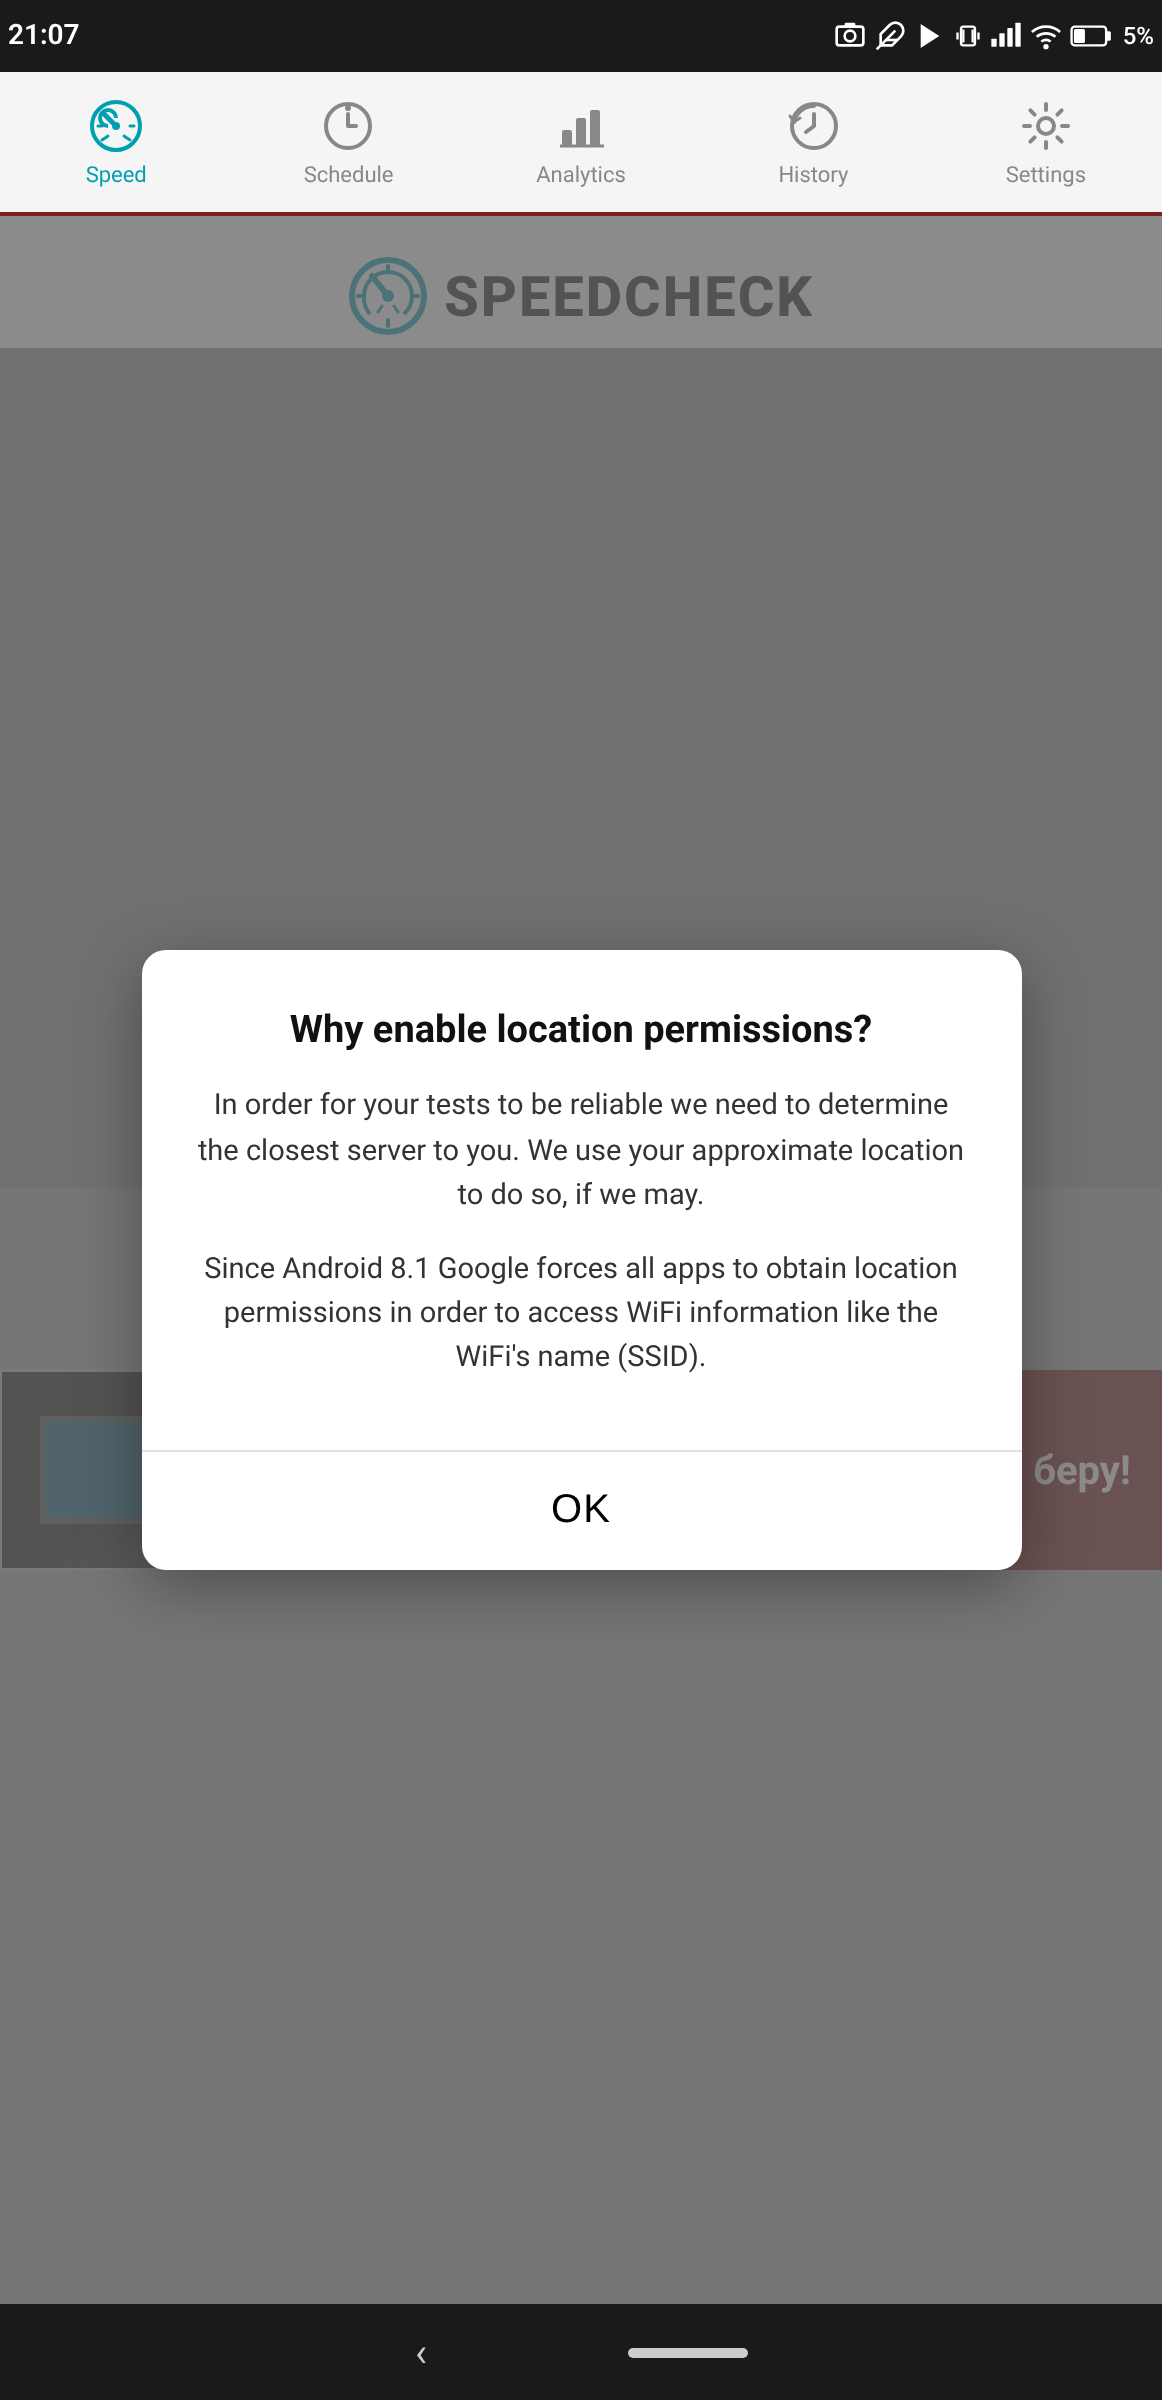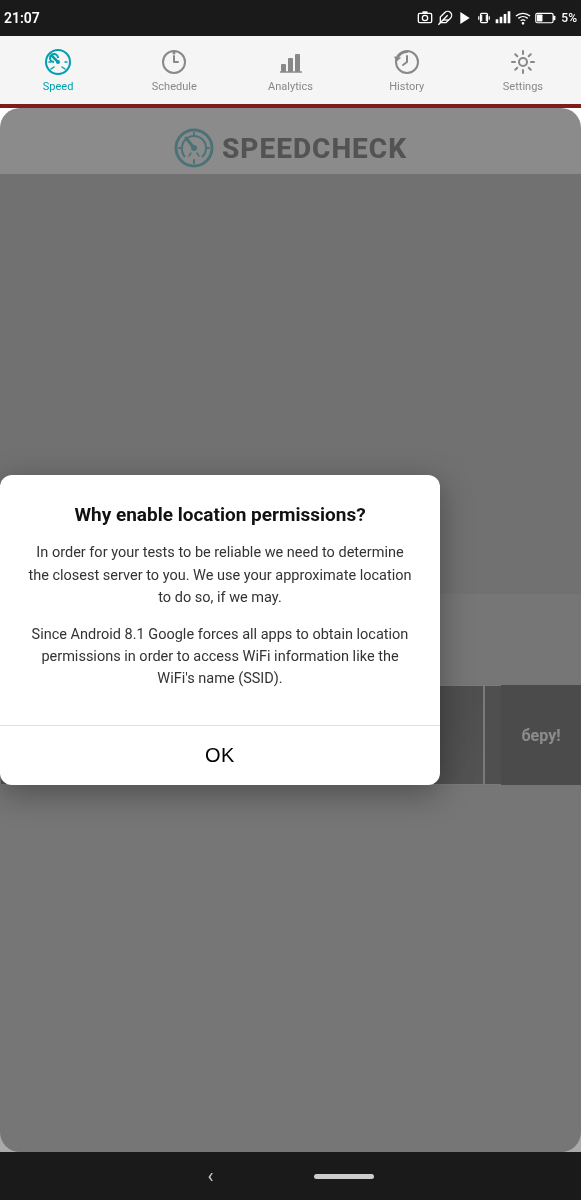--- a/index.html
+++ b/index.html
@@ -41,21 +41,21 @@
       font-size: 12px;
     }
 
     
     .tab-bar {
       width: 100%;
       height: 72px;
       background: #f5f5f5;
       display: flex;
       align-items: stretch;
-      border-bottom: 4px solid #7f1d1d;
+      border-bottom: 2px solid #7f1d1d;
       position: relative;
       z-index: 10;
     }
 
     .tab-item {
       flex: 1;
       display: flex;
       flex-direction: column;
       align-items: center;
       justify-content: center;
@@ -94,22 +94,21 @@
     }
 
     
     .overlay {
       position: absolute;
       top: 0; left: 0; right: 0; bottom: 0;
       background: rgba(100, 100, 100, 0.75);
       z-index: 50;
       display: flex;
       align-items: center;
-      justify-content: flex-start;
-      border-radius: 20px;
+      justify-content: center;
     }
 
     
     .dialog {
       background: #fff;
       border-radius: 12px;
       width: 440px;
       overflow: hidden;
       box-shadow: 0 8px 32px rgba(0,0,0,0.35);
     }
@@ -249,26 +248,26 @@
       font-size: 14px;
       color: #666;
     }
 
     .ad-beru {
       position: absolute;
       right: 0;
       top: 0;
       bottom: 0;
       width: 80px;
-      background: #000000;
+      background: #7f1d1d;
       display: flex;
       align-items: center;
       justify-content: center;
       color: #fff;
-      font-size: 16px;
+      font-size: 20px;
       font-weight: 700;
     }
 
     
     .nav-bar {
       width: 100%;
       height: 48px;
       background: #1a1a1a;
       display: flex;
       align-items: center;

